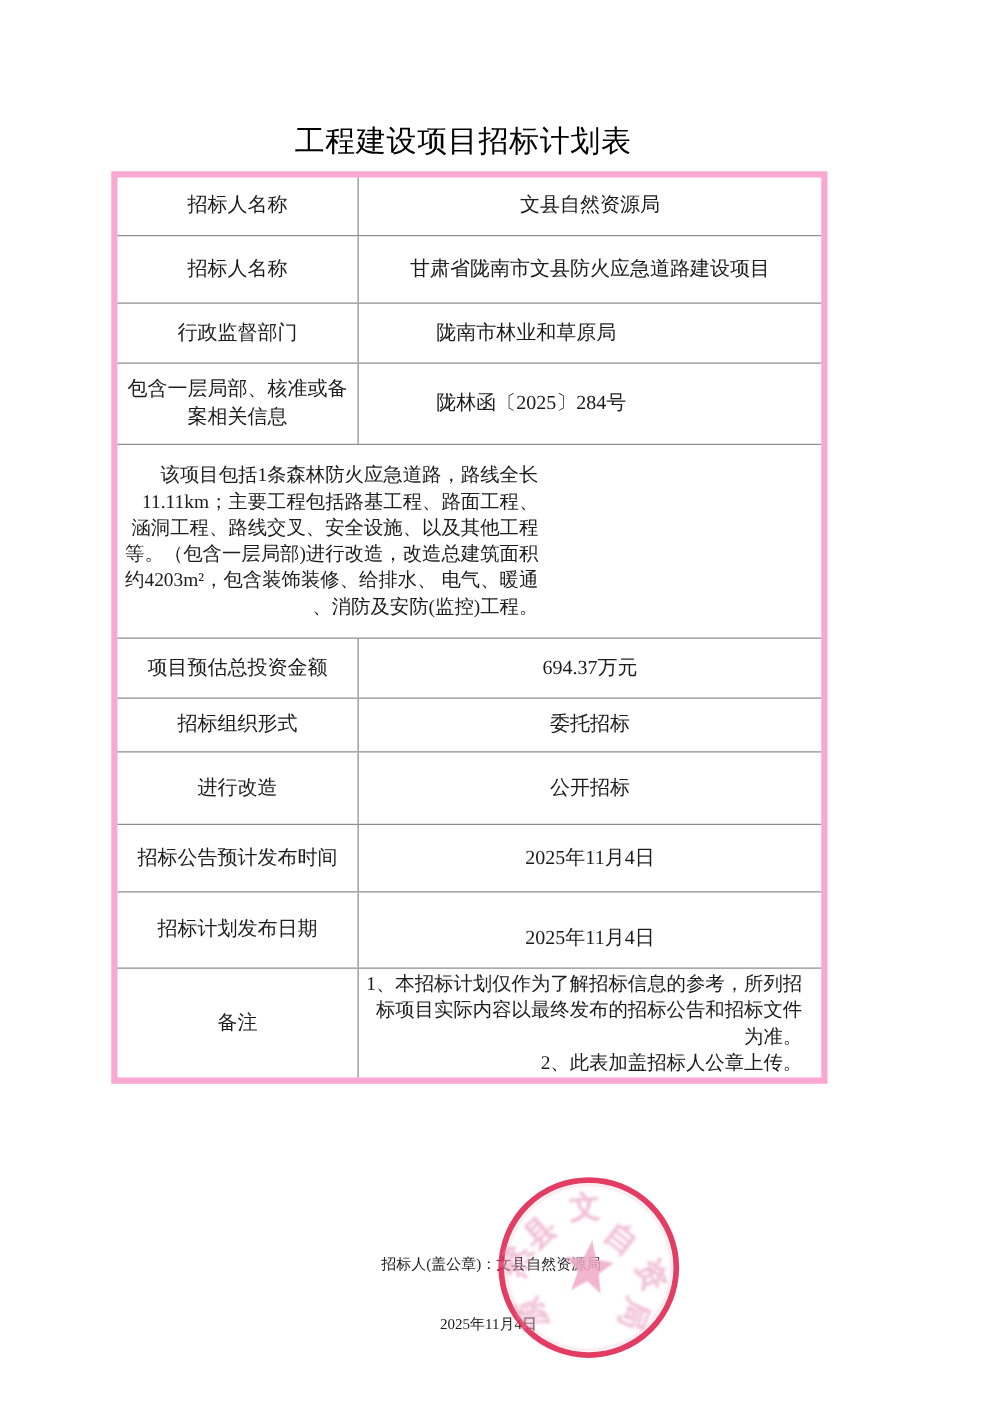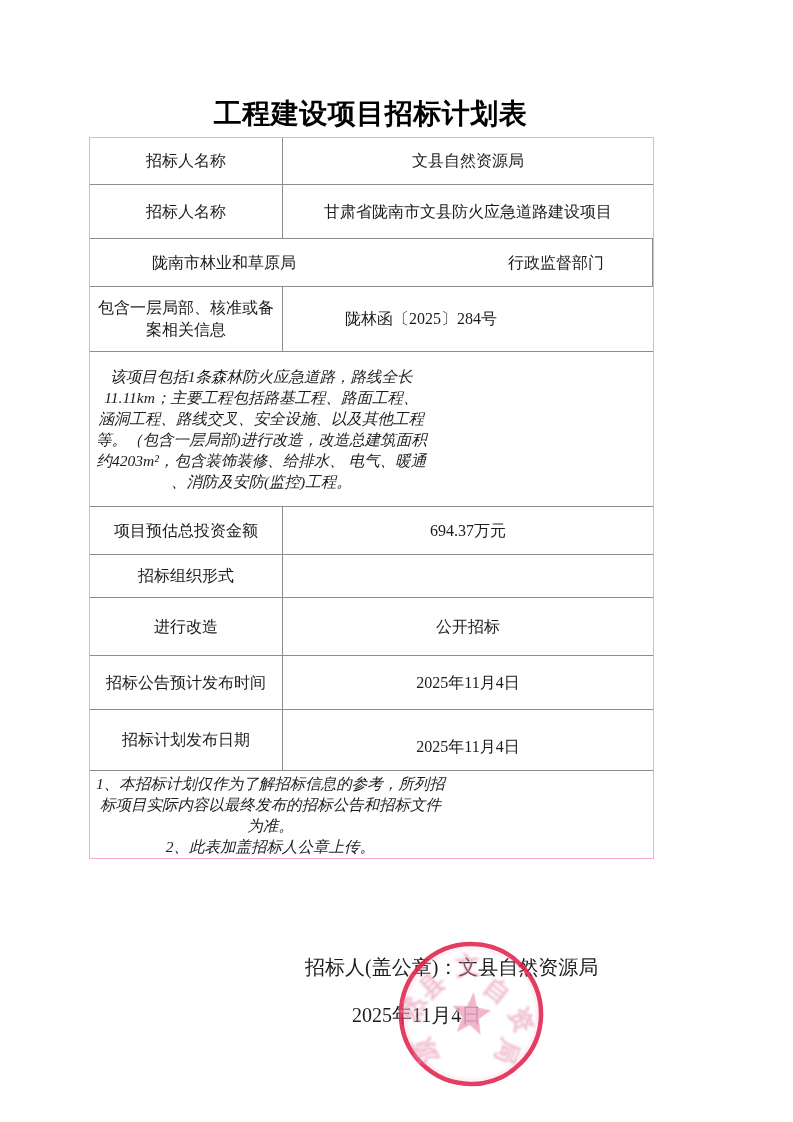--- a/index.html
+++ b/index.html
@@ -2,44 +2,44 @@
 <html><head>
 <meta charset="utf-8">
 <style>
   html,body{margin:0;padding:0;background:#ffffff;}
   .page{
     position:relative;width:793px;height:1122px;background:#ffffff;overflow:hidden;
     font-family:"Liberation Serif","DejaVu Serif",serif;color:#1c1c1c;
   }
   .doc-title{
     position:absolute;left:89px;top:97px;width:563px;
-    text-align:center;font-size:28px;font-weight:bold;line-height:34px;
+    text-align:center;font-size:24px;font-weight:normal;line-height:34px;
     font-family:"Liberation Sans","DejaVu Sans",sans-serif;color:#000;
     letter-spacing:0.5px;
   }
   .tbl{
     position:absolute;left:89px;top:137px;width:563px;
-    border:1px solid #f9a8d4;box-sizing:content-box;background:#fff;
+    border:5px solid #f9a8d4;box-sizing:content-box;background:#fff;
   }
   .row{display:flex;box-sizing:border-box;}
   .row + .row{border-top:1px solid #8e8e8e;}
   .cell{box-sizing:border-box;display:flex;align-items:center;font-size:16px;line-height:22px;}
   .c1{
     width:193px;border-right:1px solid #8e8e8e;
     justify-content:center;text-align:center;padding:3px 6px;
   }
   .c2{flex:1;justify-content:center;text-align:left;padding:3px 6px;overflow:hidden;}
   .c2.left-indent{justify-content:flex-start;text-align:left;padding-left:62px;}
   .c2.block{
-    justify-content:flex-start;text-align:center;align-items:center;
+    justify-content:flex-start;text-align:right;align-items:center;
     padding:2px 4px 2px 6px;white-space:pre-line;
-    font-size:15.5px;line-height:21px;font-style:italic;
+    font-size:15.5px;line-height:21px;
   }
   .c2.vlow > span{position:relative;top:7px;}
-  .footer-line{position:absolute;font-size:20px;line-height:22px;color:#1c1c1c;white-space:nowrap;}
+  .footer-line{position:absolute;font-size:12px;line-height:22px;color:#1c1c1c;white-space:nowrap;margin-top:44px;}
   .signer{left:305px;top:956px;}
   .sign-date{left:352px;top:1004px;}
   .stamp{position:absolute;left:391px;top:933px;width:162px;height:162px;pointer-events:none;}
   .stamp svg{display:block;}
 </style>
 </head>
 <body>
 
 <div class="page">
 
@@ -48,57 +48,59 @@
   <div class="tbl">
     <div class="row" style="height:46px">
       <div class="cell c1">招标人名称</div>
       <div class="cell c2">文县自然资源局</div>
     </div>
     <div class="row" style="height:54px">
       <div class="cell c1">招标人名称</div>
       <div class="cell c2">甘肃省陇南市文县防火应急道路建设项目</div>
     </div>
     <div class="row" style="height:48px">
+      <div class="cell c1">行政监督部门</div>
       <div class="cell c2 left-indent">陇南市林业和草原局</div>
-      <div class="cell c1">行政监督部门</div>
     </div>
     <div class="row" style="height:65px">
       <div class="cell c1">包含一层局部、核准或备案相关信息</div>
       <div class="cell c2 left-indent">陇林函〔2025〕284号</div>
     </div>
     <div class="row" style="height:155px">
       <div class="cell c2 block">该项目包括1条森林防火应急道路，路线全长
 11.11km；主要工程包括路基工程、路面工程、
 涵洞工程、路线交叉、安全设施、以及其他工程
 等。（包含一层局部)进行改造，改造总建筑面积
 约4203m²，包含装饰装修、给排水、 电气、暖通
 、消防及安防(监控)工程。</div>
     </div>
     <div class="row" style="height:48px">
       <div class="cell c1">项目预估总投资金额</div>
       <div class="cell c2">694.37万元</div>
     </div>
     <div class="row" style="height:43px">
       <div class="cell c1">招标组织形式</div>
+      <div class="cell c2">委托招标</div>
     </div>
     <div class="row" style="height:58px">
       <div class="cell c1">进行改造</div>
       <div class="cell c2">公开招标</div>
     </div>
     <div class="row" style="height:54px">
       <div class="cell c1">招标公告预计发布时间</div>
       <div class="cell c2">2025年11月4日</div>
     </div>
     <div class="row" style="height:61px">
       <div class="cell c1">招标计划发布日期</div>
       <div class="cell c2 vlow">
           <span>2025年11月4日</span>
         </div>
     </div>
     <div class="row" style="height:88px">
+      <div class="cell c1">备注</div>
       <div class="cell c2 block">1、本招标计划仅作为了解招标信息的参考，所列招
 标项目实际内容以最终发布的招标公告和招标文件
 为准。
 2、此表加盖招标人公章上传。</div>
     </div>
   </div>
 
   <div class="footer-line signer">招标人(盖公章)：文县自然资源局</div>
   <div class="footer-line sign-date">2025年11月4日</div>
 

